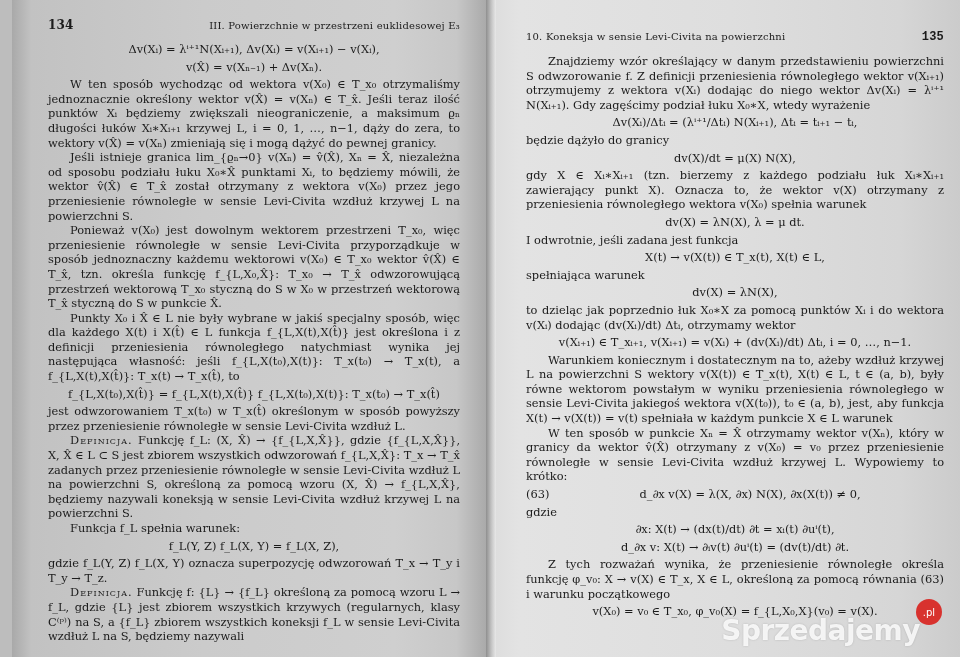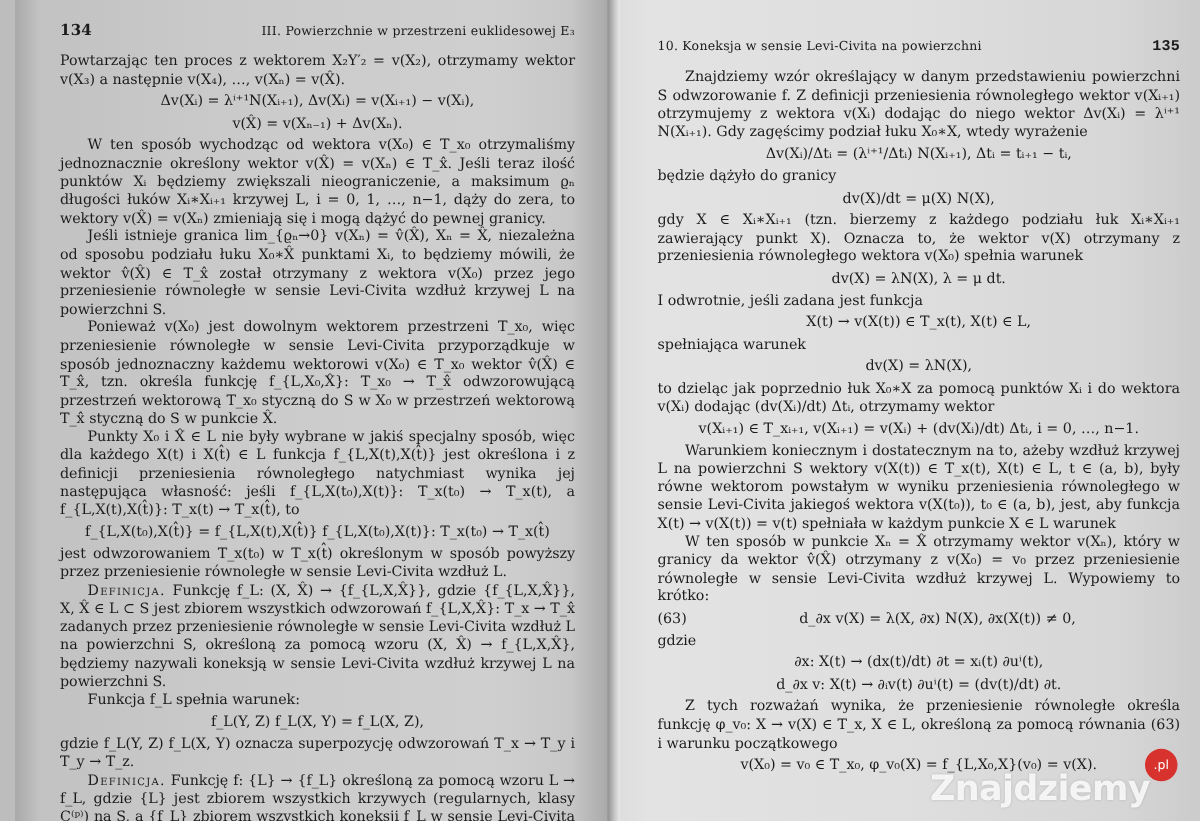--- a/index.html
+++ b/index.html
@@ -65,21 +65,20 @@
 </head>
 <body>
 
 <div class="spread">
   <div class="page left">
     <div class="header">
       <span class="pnum">134</span>
       <span class="running">III. Powierzchnie w przestrzeni euklidesowej E₃</span>
     </div>
     <div id="left-body">
-        <p><span>Powtarzając ten proces z wektorem X₂Y′₂ = v(X₂), otrzymamy wektor v(X₃) a następnie v(X₄), …, v(Xₙ) = v(X̂).</span></p>
         <div class="eq">Δv(Xᵢ) = λⁱ⁺¹N(Xᵢ₊₁),    Δv(Xᵢ) = v(Xᵢ₊₁) − v(Xᵢ),</div>
         <div class="eq">v(X̂) = v(Xₙ₋₁) + Δv(Xₙ).</div>
         <p class="ind"><span>W ten sposób wychodząc od wektora v(X₀) ∈ T_x₀ otrzymaliśmy jednoznacznie określony wektor v(X̂) = v(Xₙ) ∈ T_x̂. Jeśli teraz ilość punktów Xᵢ będziemy zwiększali nieograniczenie, a maksimum ϱₙ długości łuków Xᵢ∗Xᵢ₊₁ krzywej L, i = 0, 1, …, n−1, dąży do zera, to wektory v(X̂) = v(Xₙ) zmieniają się i mogą dążyć do pewnej granicy.</span></p>
         <p class="ind"><span>Jeśli istnieje granica lim_{ϱₙ→0} v(Xₙ) = v̂(X̂), Xₙ = X̂, niezależna od sposobu podziału łuku X₀∗X̂ punktami Xᵢ, to będziemy mówili, że wektor v̂(X̂) ∈ T_x̂ został otrzymany z wektora v(X₀) przez jego </span><span class="it">przeniesienie równoległe w sensie Levi-Civita wzdłuż krzywej L na powierzchni S.</span></p>
         <p class="ind"><span>Ponieważ v(X₀) jest dowolnym wektorem przestrzeni T_x₀, więc przeniesienie równoległe w sensie Levi-Civita przyporządkuje w sposób jednoznaczny każdemu wektorowi v(X₀) ∈ T_x₀ wektor v̂(X̂) ∈ T_x̂, tzn. określa funkcję f_{L,X₀,X̂}: T_x₀ → T_x̂ odwzorowującą przestrzeń wektorową T_x₀ styczną do S w X₀ w przestrzeń wektorową T_x̂ styczną do S w punkcie X̂.</span></p>
         <p class="ind"><span>Punkty X₀ i X̂ ∈ L nie były wybrane w jakiś specjalny sposób, więc dla każdego X(t) i X(t̂) ∈ L funkcja f_{L,X(t),X(t̂)} jest określona i z definicji przeniesienia równoległego natychmiast wynika jej następująca własność: jeśli f_{L,X(t₀),X(t)}: T_x(t₀) → T_x(t), a f_{L,X(t),X(t̂)}: T_x(t) → T_x(t̂), to</span></p>
         <div class="eq">f_{L,X(t₀),X(t̂)} = f_{L,X(t),X(t̂)} f_{L,X(t₀),X(t)}: T_x(t₀) → T_x(t̂)</div>
         <p><span>jest odwzorowaniem T_x(t₀) w T_x(t̂) określonym w sposób powyższy przez przeniesienie równoległe w sensie Levi-Civita wzdłuż L.</span></p>
         <p class="ind"><span class="sc">Definicja.</span> <span>Funkcję f_L: (X, X̂) → {f_{L,X,X̂}}, gdzie {f_{L,X,X̂}}, X, X̂ ∈ L ⊂ S jest zbiorem wszystkich odwzorowań f_{L,X,X̂}: T_x → T_x̂ zadanych przez przeniesienie równoległe w sensie Levi-Civita wzdłuż L na powierzchni S, określoną za pomocą wzoru (X, X̂) → f_{L,X,X̂}, będziemy nazywali </span><span class="it">koneksją w sensie Levi-Civita wzdłuż krzywej L na powierzchni S.</span></p>
         <p class="ind"><span>Funkcja f_L spełnia warunek:</span></p>
@@ -116,17 +115,17 @@
         <div class="eq">∂x: X(t) → (dx(t)/dt) ∂t = xᵢ(t) ∂uⁱ(t),</div>
         <div class="eq">d_∂x v: X(t) → ∂ᵢv(t) ∂uⁱ(t) = (dv(t)/dt) ∂t.</div>
         <p class="ind"><span>Z tych rozważań wynika, że przeniesienie równoległe określa funkcję φ_v₀: X → v(X) ∈ T_x, X ∈ L, określoną za pomocą równania (63) i warunku początkowego</span></p>
         <div class="eq">v(X₀) = v₀ ∈ T_x₀,    φ_v₀(X) = f_{L,X₀,X}(v₀) = v(X).</div>
       </div>
   </div>
   <div class="spine"></div>
 </div>
 
 <div class="watermark">
-  <span>Znajdziemy</span>
+  <span>Sprzedajemy</span>
 </div>
 <div class="wm-badge">
   <span>.pl</span>
 </div>
 
 </body></html>

